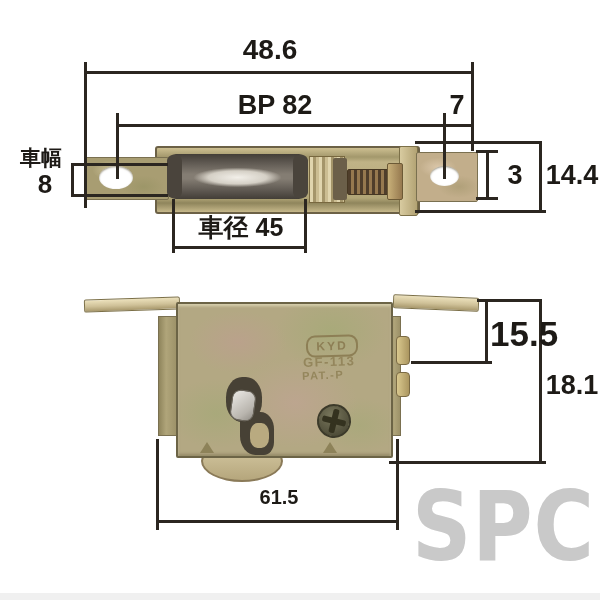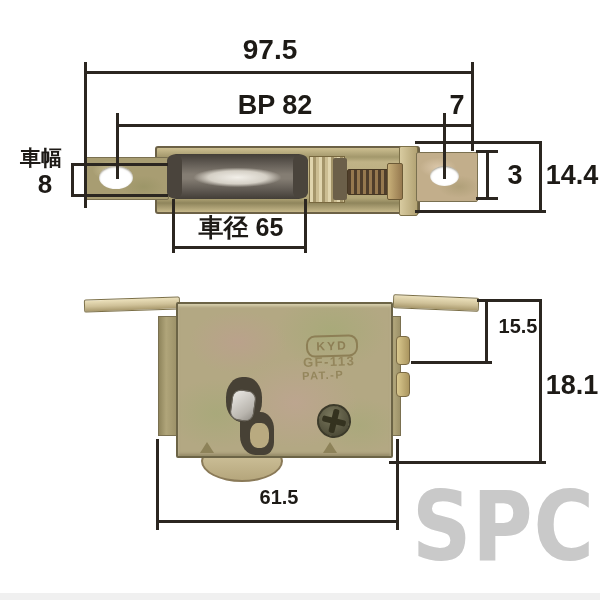--- a/index.html
+++ b/index.html
@@ -126,21 +126,21 @@
 
     <div class="abs" style="left:399px;top:146px;width:17px;height:68px;background:linear-gradient(90deg,#d8cba0,#b2a273);border:1px solid #7c7048;z-index:10;border-radius:2px;"></div>
 
     <div class="tab-olive" style="left:416px;top:152px;width:60px;height:48px;background:radial-gradient(26px 14px at 35% 30%, rgba(235,215,190,.6), rgba(0,0,0,0) 70%),radial-gradient(30px 16px at 70% 70%, rgba(150,140,95,.4), rgba(0,0,0,0) 70%),#c2ae8b;"></div>
     <div class="hole" style="left:430px;top:166px;width:29px;height:20px;"></div>
   </div>
 
   <div class="dl" style="left:85px;top:71px;width:388px;height:3px;"></div>
   <div class="dl" style="left:84px;top:62px;width:3px;height:146px;"></div>
   <div class="dl" style="left:471px;top:62px;width:3px;height:89px;"></div>
-  <div class="lab" style="left:225px;top:35px;width:90px;font-size:28px;">97.5</div>
+  <div class="lab" style="left:225px;top:35px;width:90px;font-size:28px;">48.6</div>
 
   <div class="dl" style="left:117px;top:124px;width:356px;height:3px;"></div>
   <div class="dl" style="left:116px;top:113px;width:3px;height:66px;"></div>
   <div class="lab" style="left:225px;top:91px;width:100px;font-size:27px;">BP 82</div>
 
   <div class="dl" style="left:443px;top:113px;width:3px;height:66px;"></div>
   <div class="lab" style="left:444px;top:91px;width:26px;font-size:27px;">7</div>
 
   <div class="dl" style="left:486px;top:152px;width:3px;height:47px;"></div>
   <div class="dl" style="left:476px;top:150px;width:22px;height:3px;"></div>
@@ -154,21 +154,21 @@
 
   <div class="dl" style="left:71px;top:163px;width:3px;height:34px;"></div>
   <div class="dl" style="left:71px;top:163px;width:97px;height:3px;"></div>
   <div class="dl" style="left:71px;top:194px;width:97px;height:3px;"></div>
   <div class="lab" style="left:12px;top:147px;width:58px;font-size:21px;">車幅</div>
   <div class="lab" style="left:30px;top:171px;width:30px;font-size:26px;">8</div>
 
   <div class="dl" style="left:172px;top:199px;width:3px;height:54px;"></div>
   <div class="dl" style="left:304px;top:199px;width:3px;height:54px;"></div>
   <div class="dl" style="left:172px;top:246px;width:135px;height:3px;"></div>
-  <div class="lab" style="left:178px;top:214px;width:126px;font-size:25px;">車径 65</div>
+  <div class="lab" style="left:178px;top:214px;width:126px;font-size:25px;">車径 45</div>
 
   <div>
     <div class="flange" style="left:84px;top:298px;width:94px;height:11px;transform:rotate(-2deg);"></div>
     <div class="flange" style="left:393px;top:296px;width:84px;height:12px;transform:rotate(2.5deg);"></div>
     <div class="wing" style="left:158px;top:316px;width:18px;height:118px;"></div>
     <div class="wing" style="left:389px;top:316px;width:10px;height:118px;"></div>
 
     <div class="bwheel" style="left:201px;top:440px;width:78px;height:38px;"></div>
 
     <div class="plate" style="left:176px;top:302px;width:213px;height:152px;"></div>
@@ -190,21 +190,21 @@
     <div class="stake" style="left:200px;top:442px;"></div>
     <div class="stake" style="left:323px;top:442px;"></div>
 
     <div class="sidenub" style="left:396px;top:336px;width:12px;height:27px;"></div>
     <div class="sidenub" style="left:396px;top:372px;width:12px;height:23px;"></div>
   </div>
 
   <div class="dl" style="left:477px;top:299px;width:65px;height:3px;"></div>
   <div class="dl" style="left:485px;top:299px;width:3px;height:65px;"></div>
   <div class="dl" style="left:411px;top:361px;width:81px;height:3px;"></div>
-  <div class="lab" style="left:490px;top:316px;width:56px;font-size:20px;">15.5</div>
+  <div class="lab" style="left:490px;top:316px;width:56px;font-size:35px;">15.5</div>
 
   <div class="dl" style="left:539px;top:299px;width:3px;height:165px;"></div>
   <div class="dl" style="left:389px;top:461px;width:157px;height:3px;"></div>
   <div class="lab" style="left:544px;top:371px;width:56px;font-size:27px;">18.1</div>
 
   <div class="dl" style="left:157px;top:520px;width:242px;height:3px;"></div>
   <div class="dl" style="left:156px;top:439px;width:3px;height:91px;"></div>
   <div class="dl" style="left:396px;top:439px;width:3px;height:91px;"></div>
   <div class="lab" style="left:243px;top:487px;width:72px;font-size:20px;">61.5</div>
 

